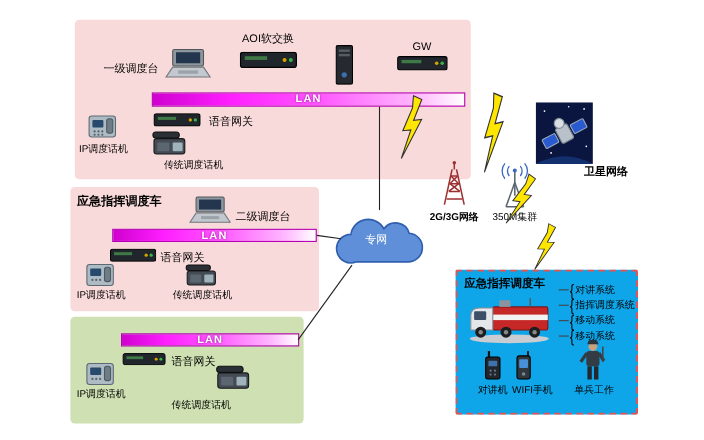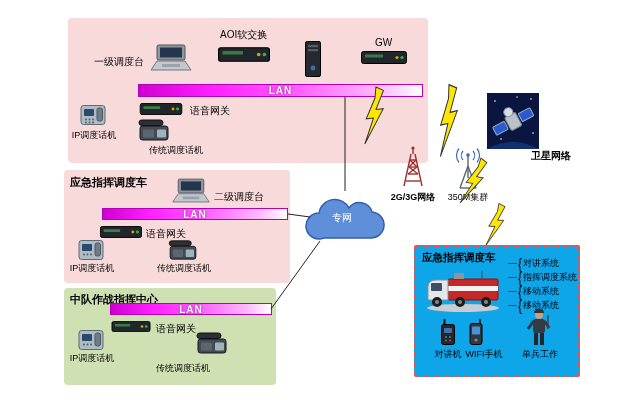--- a/index.html
+++ b/index.html
@@ -128,21 +128,20 @@
     <svg viewBox="0 0 32 24" style="left:104px;top:69px;width:30px;height:22px;">
       <rect x="2" y="8" width="28" height="14" rx="2.5" fill="#454b52" stroke="#16191c"></rect>
       <rect x="1" y="2" width="24" height="5.5" rx="2.7" fill="#2b3036" stroke="#111"></rect>
       <rect x="19" y="11.5" width="9" height="8" rx="1" fill="#9fb3bd"></rect>
       <rect x="5" y="11.5" width="11" height="8" rx="1" fill="#5b6670"></rect>
     </svg>
     <div class="lbl lbl-s ctr" style="left:70px;top:92px;width:100px;">传统调度话机</div>
   </div>
 
   <div class="box" style="left:64px;top:288px;width:212px;height:97px;background:#cfe0b2;">
-    <div class="title" style="left:6px;top:4px;">中队作战指挥中心</div>
 
     <div class="lan" style="left:46px;top:15px;width:162px;height:12px;">LAN</div>
 
     <svg viewBox="0 0 46 13" style="left:46px;top:33px;width:42px;height:11px;">
       <rect x="0.5" y="0.5" width="45" height="12" rx="2" fill="#20262c" stroke="#000"></rect>
       <rect x="4" y="3.5" width="18" height="3" fill="#3f7a46"></rect>
       <circle cx="36" cy="6.5" r="1.6" fill="#d9a400"></circle>
         <circle cx="41" cy="6.5" r="1.6" fill="#38b54a"></circle>
     </svg>
     <div class="lbl" style="left:92px;top:34px;">语音网关</div>

